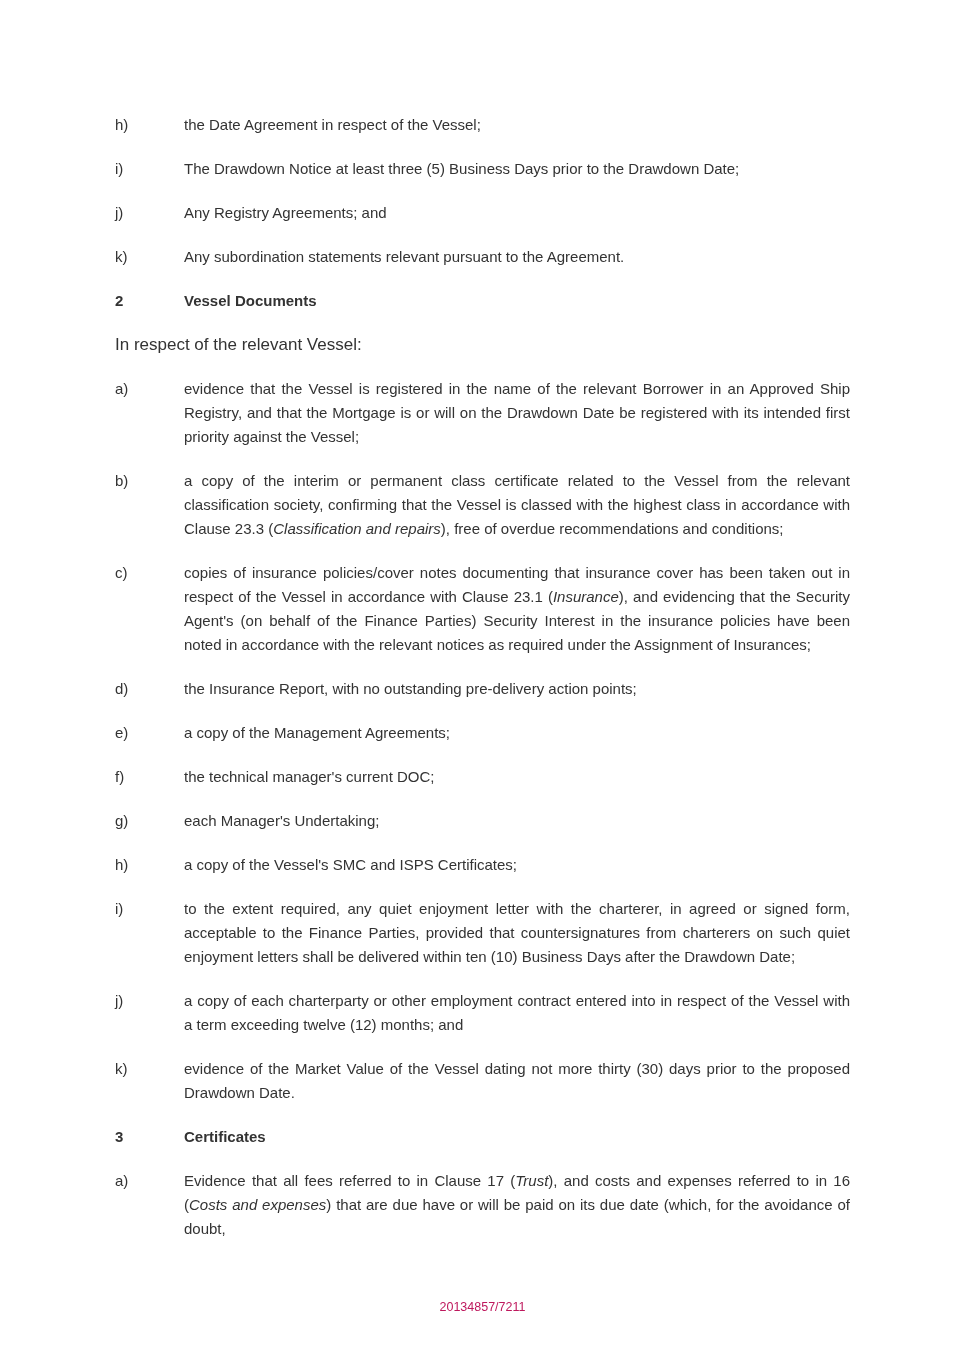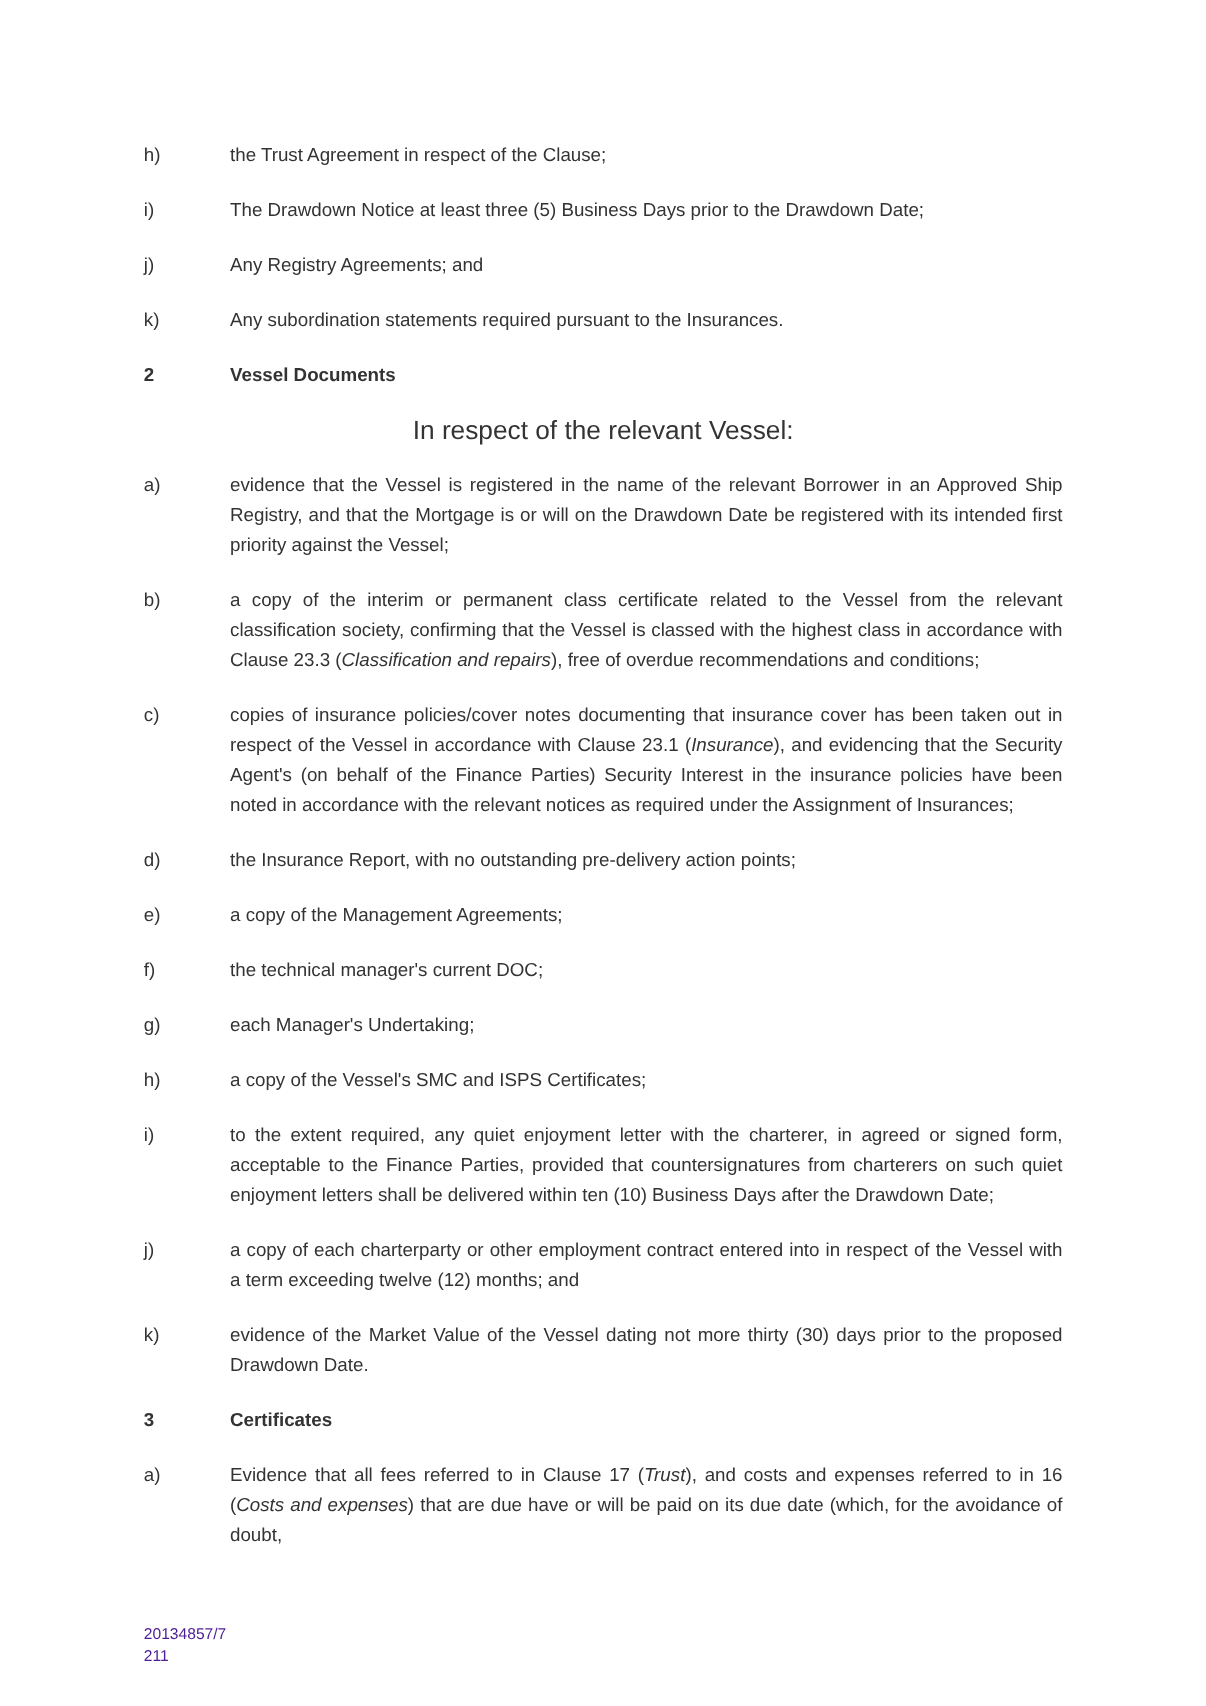--- a/index.html
+++ b/index.html
@@ -33,60 +33,58 @@
     flex: 0 0 69px;
   }
   .item-text {
     flex: 1 1 auto;
     text-align: justify;
   }
   .heading {
     font-weight: bold;
   }
   .para {
-    font-size: 21px;
+    font-size: 17px;
     line-height: 24px;
     margin-bottom: 20px;
-    text-align: center;
   }
   em {
   }
   .footer {
     position: absolute;
     top: 1298px;
     left: 115px;
     width: 735px;
     display: flex;
-    justify-content: flex-start;
+    justify-content: center;
     font-size: 12.5px;
     line-height: 18px;
-    color: #4c1d95;
-    flex-direction: column;
+    color: #be185d;
   }
 </style>
 </head>
 <body>
 
 <div class="page">
   <div>
       <div class="list-item">
         <span class="item-label">h)</span>
-        <div class="item-text"><span>the Trust Agreement in respect of the Clause;</span></div>
+        <div class="item-text"><span>the Date Agreement in respect of the Vessel;</span></div>
       </div>
       <div class="list-item">
         <span class="item-label">i)</span>
         <div class="item-text"><span>The Drawdown Notice at least three (5) Business Days prior to the Drawdown Date;</span></div>
       </div>
       <div class="list-item">
         <span class="item-label">j)</span>
         <div class="item-text"><span>Any Registry Agreements; and</span></div>
       </div>
       <div class="list-item">
         <span class="item-label">k)</span>
-        <div class="item-text"><span>Any subordination statements required pursuant to the Insurances.</span></div>
+        <div class="item-text"><span>Any subordination statements relevant pursuant to the Agreement.</span></div>
       </div>
       <div class="heading">
         <span class="item-label">2</span>
         <span class="item-text">Vessel Documents</span>
       </div>
       <div class="para"><span>In respect of the relevant Vessel:</span></div>
       <div class="list-item">
         <span class="item-label">a)</span>
         <div class="item-text"><span>evidence that the Vessel is registered in the name of the relevant Borrower in an Approved Ship Registry, and that the Mortgage is or will on the Drawdown Date be registered with its intended first priority against the Vessel;</span></div>
       </div>

